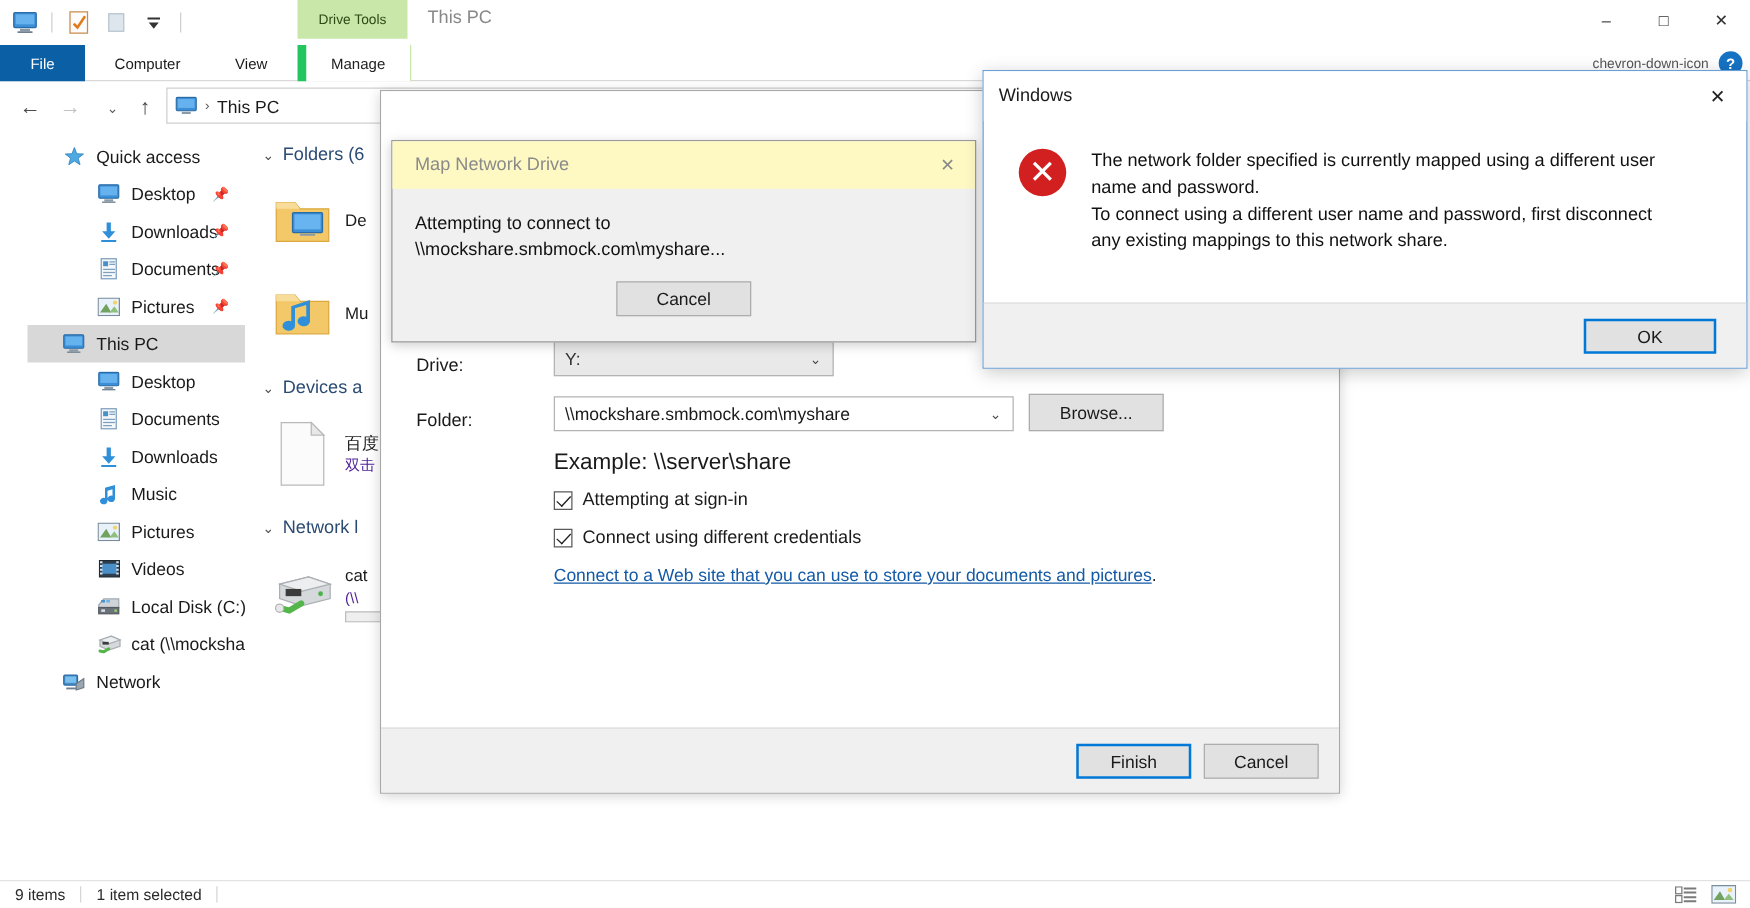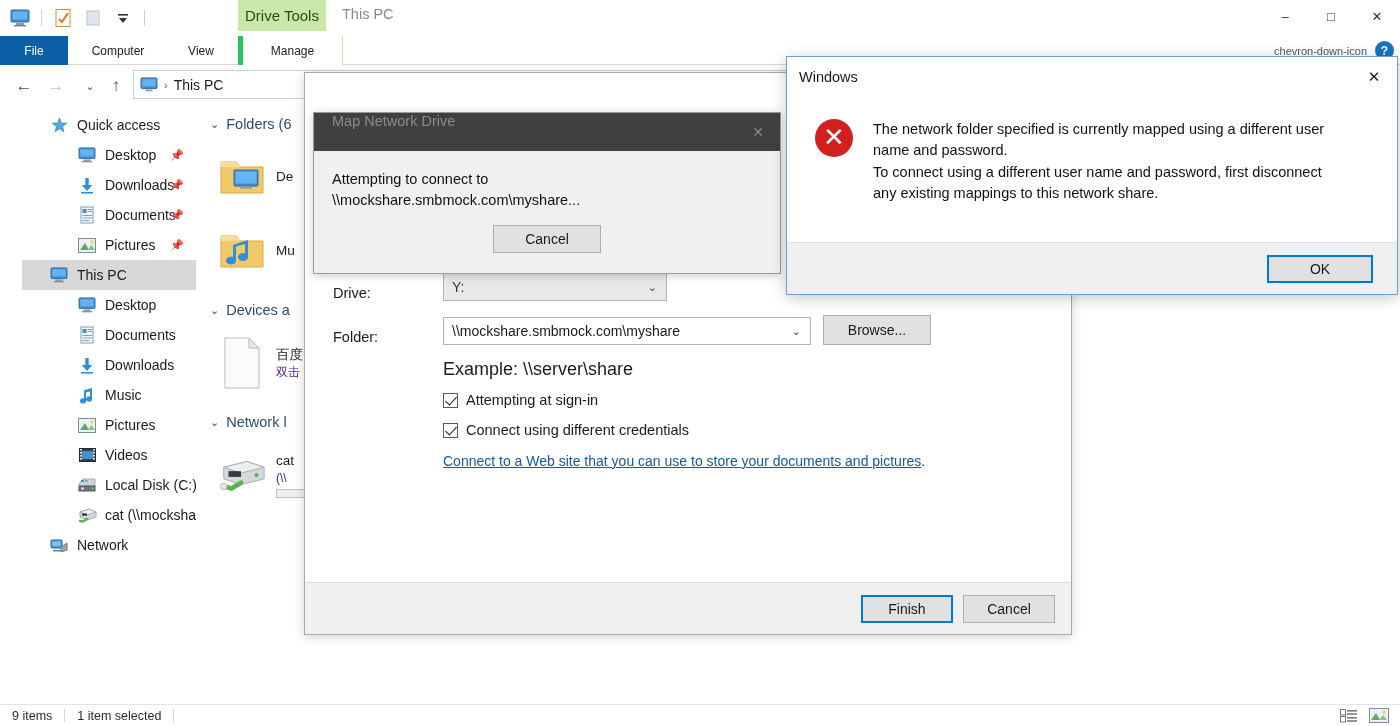--- a/index.html
+++ b/index.html
@@ -15,38 +15,38 @@
   #explorer { position: absolute; inset: 0; background:#fff; }
 
   
   .titlebar { position:absolute; left:0; top:0; width:1400px; height:36px; background:#fff; }
   .qat { position:absolute; left:8px; top:4px; display:flex; align-items:center; gap:6px; height:28px; }
   .qat-ico { width:24px; height:24px; display:flex; align-items:center; justify-content:center; }
   .qat-sep { width:1px; height:16px; background:#cfcfcf; margin:0 3px; }
 
   .ctx-tab {
     position:absolute; left:238px; top:0; width:88px; height:31px;
-    background:#c9e7a8; color:#2d4a16; font-size:15px;
+    background:#c9e7a8; color:#2d4a16; font-size:11px;
     display:flex; align-items:center; justify-content:center;
   }
   .win-title { position:absolute; left:342px; top:6px; font-size:14.5px; color:#888; }
 
   .wbtns { position:absolute; right:0; top:0; display:flex; height:32px; }
   .wbtn { width:46px; height:32px; display:flex; align-items:center; justify-content:center;
           color:#333; font-size:13px; }
 
   
   .ribbon { position:absolute; left:0; top:36px; width:1400px; height:29px; background:#fff;
             border-bottom:1px solid #d9d9d9; }
   .tab { position:absolute; top:0; height:29px; display:flex; align-items:center;
          justify-content:center; font-size:12px; color:#1a1a1a; }
   .tab.file { left:0; width:68px; background:#0b5fa5; color:#fff; }
   .tab.computer { left:68px; width:100px; }
   .tab.view { left:170px; width:62px; }
-  .tab.manage { left:238px; width:105px; background:#fff; color:#222; border-left:5px solid #22c55e;
+  .tab.manage { left:238px; width:91px; background:#fff; color:#222; border-left:7px solid #22c55e;
                 border-right:1px solid #c9e7a8; }
   .ribbon-right { position:absolute; right:6px; top:0; height:29px; display:flex; align-items:center; gap:8px; }
   .chev { color:#555; font-size:11px; }
   .helpbtn { width:19px; height:19px; border-radius:50%; background:#1673c4; color:#fff;
              font-size:12px; font-weight:bold; display:flex; align-items:center; justify-content:center; }
 
   
   .navbar { position:absolute; left:0; top:66px; width:1400px; height:38px; background:#fff; }
   .navbtn { position:absolute; top:8px; width:24px; height:24px; display:flex; align-items:center;
             justify-content:center; font-size:17px; color:#4c4c4c; }
@@ -118,21 +118,21 @@
   .weblink { margin-left:110px; font-size:14px; color:#1359a5; text-decoration:underline; }
   .wz-foot { position:absolute; left:0; right:0; bottom:0; height:52px; background:#f0f0f0;
              border-top:1px solid #dcdcdc; display:flex; align-items:center; justify-content:flex-end;
              gap:10px; padding-right:16px; }
   .btn.finish { width:92px; height:28px; border:2px solid #0078d7; background:#e1e1e1; }
   .btn.wcancel { width:92px; height:28px; }
 
   
   #progress { position:absolute; left:313px; top:112px; width:468px; height:162px;
               background:#f0f0f0; border:1px solid #9a9a9a; box-shadow:0 2px 9px rgba(0,0,0,.2); }
-  .pd-title { height:38px; background:#404040; display:flex; padding-left:18px;
+  .pd-title { height:38px; background:#fef9c3; display:flex; align-items:center; padding-left:18px;
               font-size:14.5px; color:#8a8a8a; position:relative; }
   .pd-close { position:absolute; right:0; top:0; width:44px; height:38px; display:flex;
               align-items:center; justify-content:center; color:#8a8a8a; font-size:14px; }
   .pd-msg { padding:18px 20px 0 18px; font-size:14.5px; color:#111; line-height:1.45; }
   .pd-btnrow { display:flex; justify-content:center; margin-top:14px; }
   .btn.pcancel { width:108px; height:28px; }
 
   
   #errdlg { position:absolute; left:786px; top:56px; width:612px; height:239px;
             background:#fff; border:1px solid #6a9fd4; box-shadow:0 3px 14px rgba(0,0,0,.22); }

